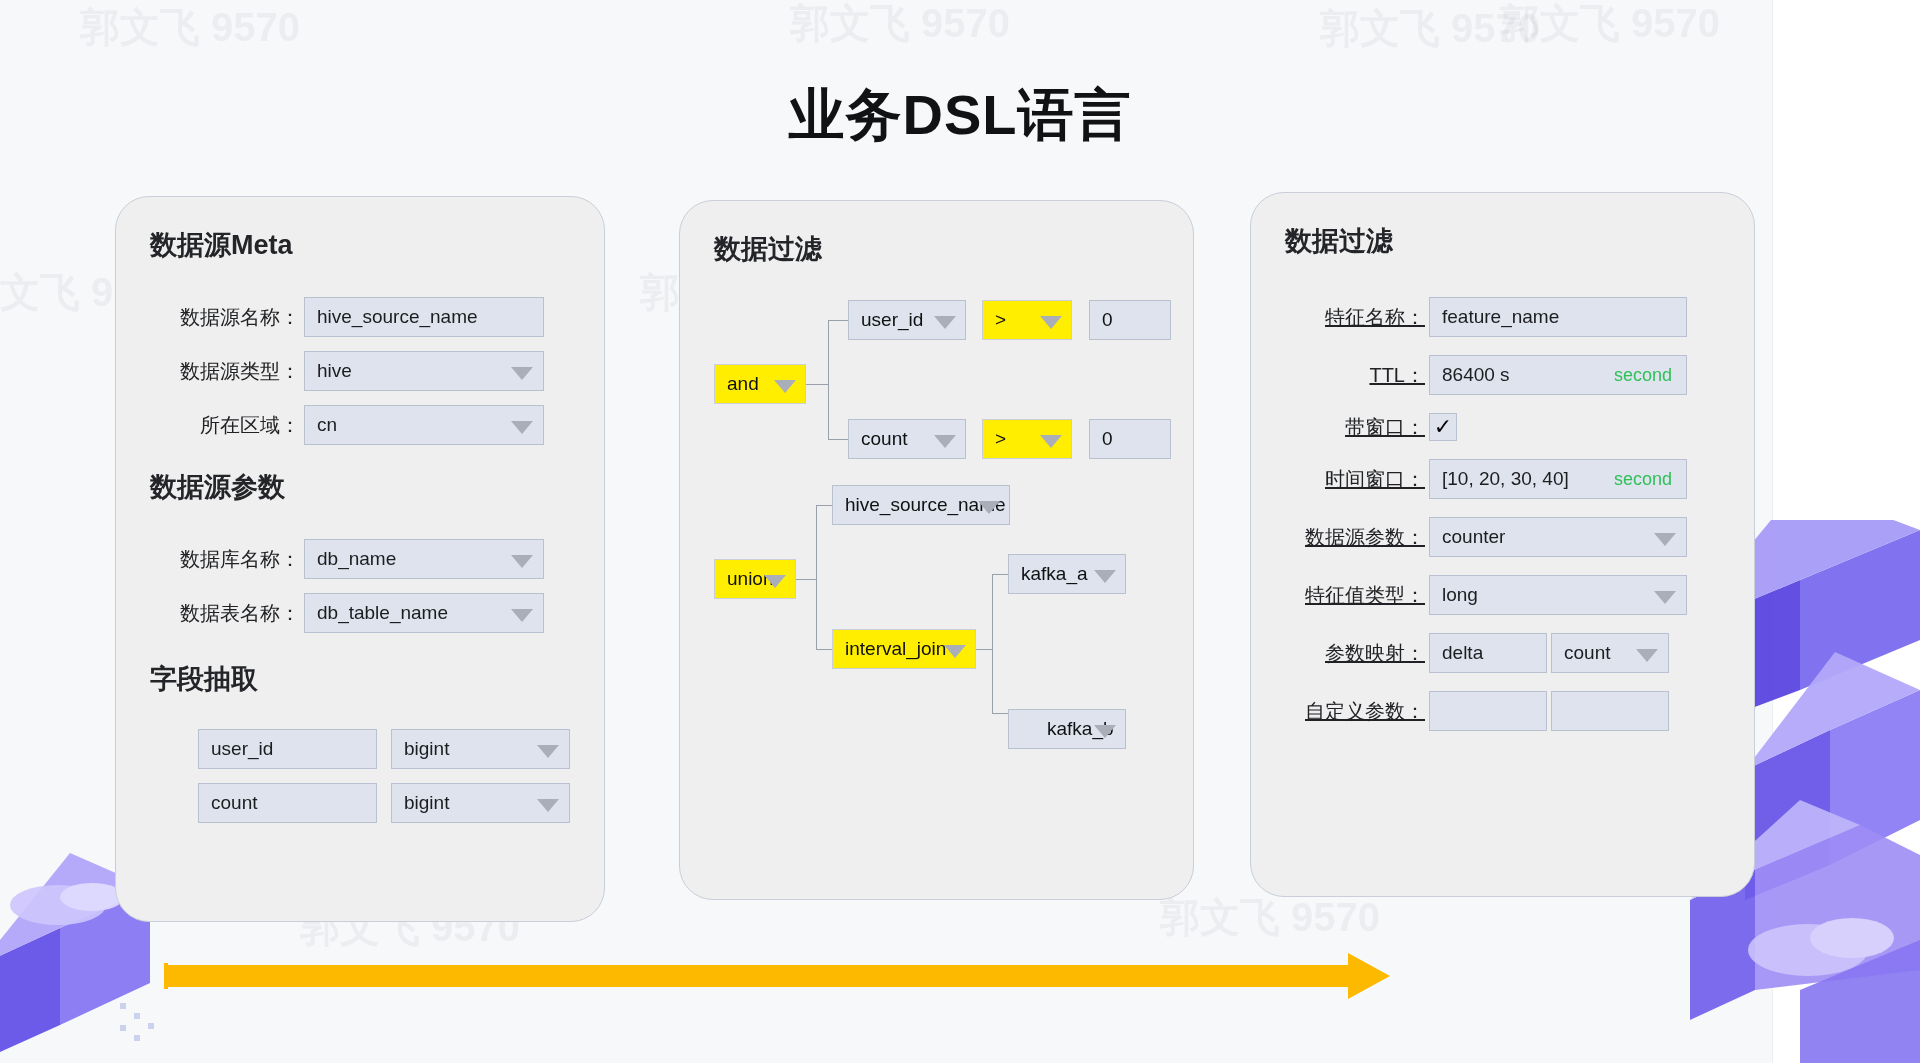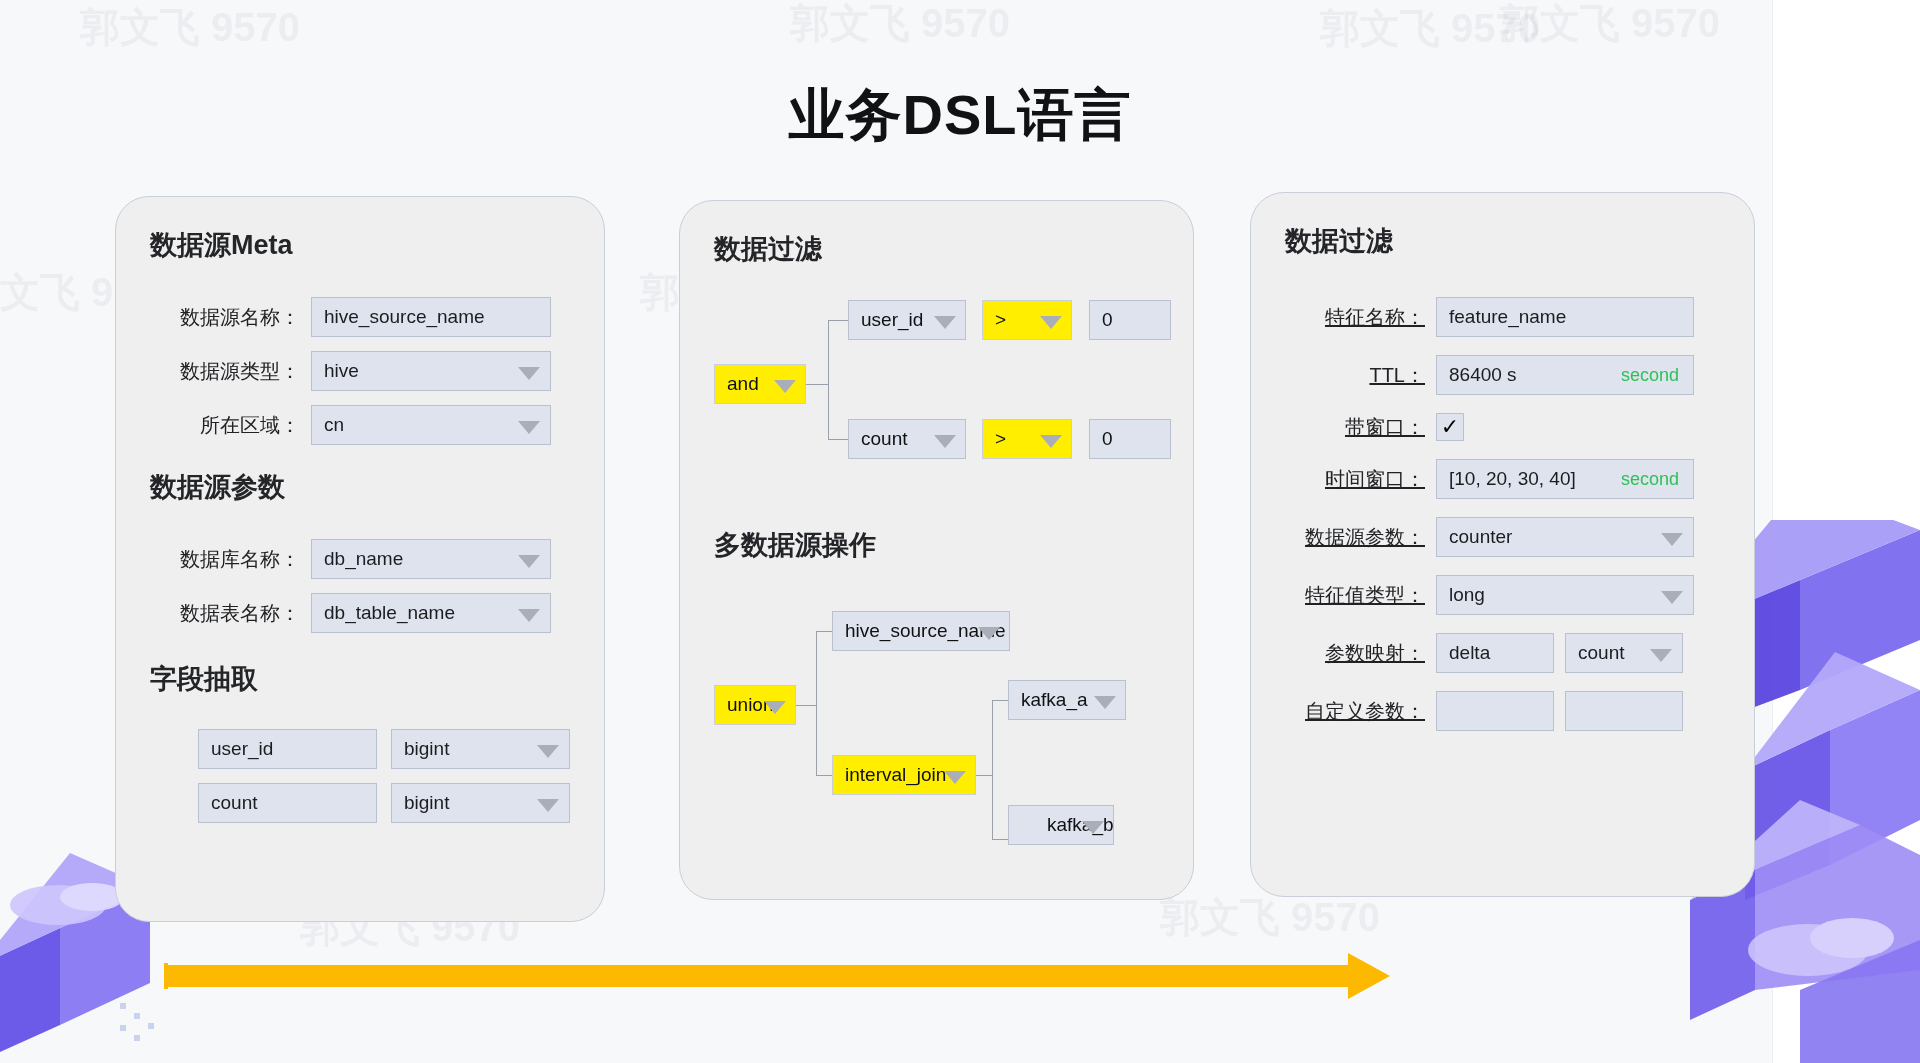--- a/index.html
+++ b/index.html
@@ -73,21 +73,21 @@
     flex: 1 1 auto;
     height: 0;
     border-bottom: 2px dotted #b9bec7;
     transform: translateY(-6px);
   }
 
   
   .row {
     display: flex;
     align-items: center;
-    gap: 11px;
+    gap: 4px;
   }
   .lbl {
     font-size: 20px;
     color: #202225;
     text-align: right;
     white-space: nowrap;
   }
   .ctl {
     position: relative;
     background: #dfe3ed;
@@ -368,24 +368,20 @@
           <span>count</span>
           <span class="caret"></span>
         </div>
         <div class="node op" style="left:268px; top:140px; width:90px;">
           <span>&gt;</span>
           <span class="caret"></span>
         </div>
         <div class="node val" style="left:375px; top:140px; width:82px;">0</div>
       </div>
 
-      <div class="sec-head" style="margin-top:78px;">
-        <div class="sec-title">多数据源操作</div>
-        <div class="sec-rule"></div>
-      </div>
 
       <div class="tree" style="height:230px; margin-top:26px;">
         <div class="node op" style="left:0px; top:84px; width:82px;">
           <span>union</span>
           <span class="caret"></span>
         </div>
         <div class="conn" style="left:82px;  top:104px; width:20px; border-top-width:1px;"></div>
         <div class="conn" style="left:102px; top:30px;  height:75px; border-left-width:1px;"></div>
         <div class="conn" style="left:102px; top:104px; height:70px; border-left-width:1px;"></div>
         <div class="conn" style="left:102px; top:30px;  width:16px; border-top-width:1px;"></div>
@@ -404,21 +400,21 @@
         <div class="conn" style="left:262px; top:174px; width:16px; border-top-width:1px;"></div>
         <div class="conn" style="left:278px; top:99px;  height:76px; border-left-width:1px;"></div>
         <div class="conn" style="left:278px; top:174px; height:64px; border-left-width:1px;"></div>
         <div class="conn" style="left:278px; top:99px;  width:16px; border-top-width:1px;"></div>
         <div class="conn" style="left:278px; top:238px; width:16px; border-top-width:1px;"></div>
 
         <div class="node" style="left:294px; top:79px; width:118px;">
           <span>kafka_a</span>
           <span class="caret"></span>
         </div>
-        <div class="node" style="left:294px; top:204px; width:106px;padding-left:38px;">
+        <div class="node" style="left:294px; top:234px; width:118px;padding-left:38px;">
           <span>kafka_b</span>
           <span class="caret"></span>
         </div>
       </div>
 
     </div>
   </div>
 
   <div class="panel" id="panel-feature">
     <div class="panel-inner">

